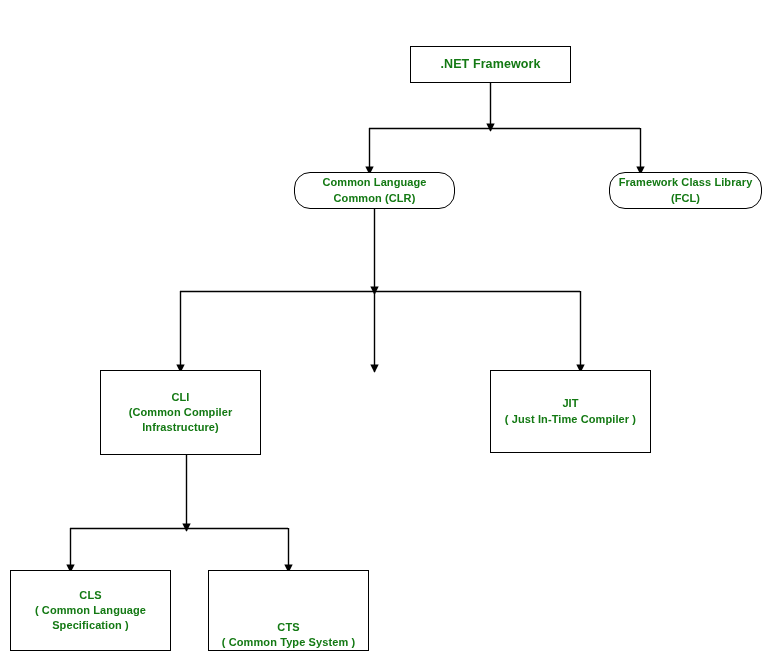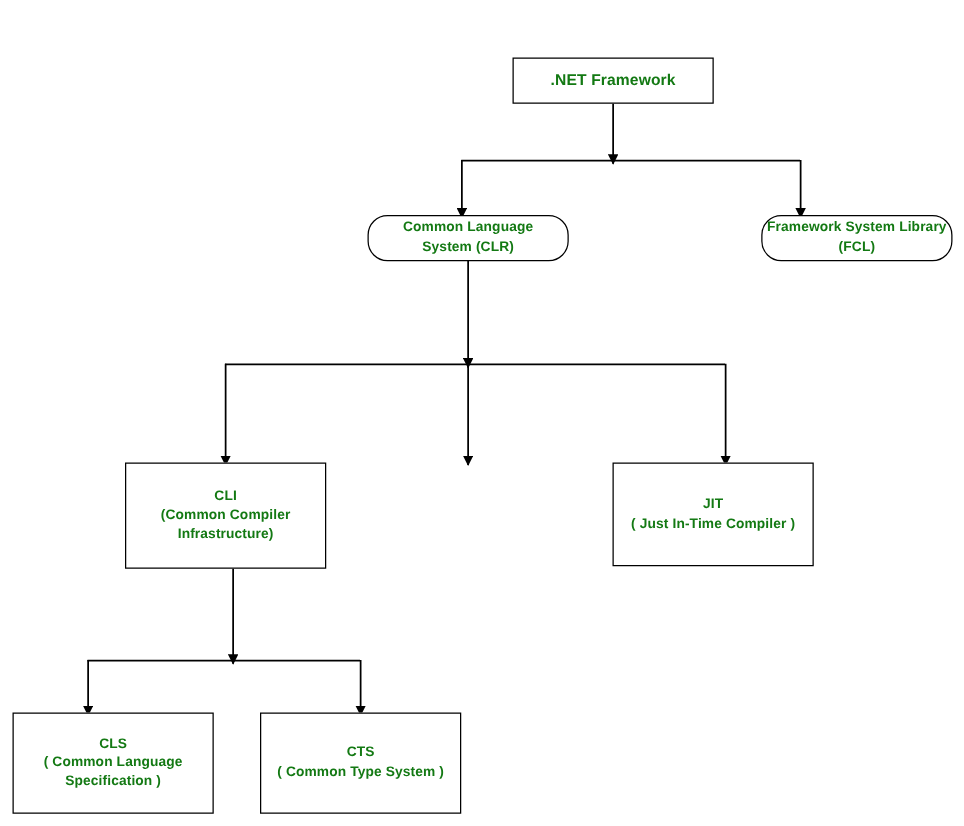--- a/index.html
+++ b/index.html
@@ -79,25 +79,25 @@
       <line x1="288.5" y1="528" x2="288.5" y2="572" marker-end="url(#arrow)"></line>
     </g>
   </svg>
 
   <div class="node root" style="left:410px; top:10px; width:161px; height:37px;">
     <span class="line">.NET Framework</span>
   </div>
 
   <div class="node mid" style="left:294px; top:172px; width:161px; height:37px;">
     <span class="line">Common Language</span>
-    <span class="line">System (CLR)</span>
+    <span class="line">Common (CLR)</span>
   </div>
 
   <div class="node mid" style="left:609px; top:172px; width:153px; height:37px;">
-    <span class="line">Framework System Library</span>
+    <span class="line">Framework Class Library</span>
     <span class="line">(FCL)</span>
   </div>
 
   <div class="node small" style="left:100px; top:370px; width:161px; height:85px;">
     <span class="line">CLI</span>
     <span class="line">(Common Compiler</span>
     <span class="line">Infrastructure)</span>
   </div>
 
 
@@ -105,18 +105,18 @@
     <span class="line">CLS</span>
     <span class="line">( Common Language</span>
     <span class="line">Specification )</span>
   </div>
 
   <div class="node small" style="left:490px; top:370px; width:161px; height:83px;">
     <span class="line">JIT</span>
     <span class="line">( Just In-Time Compiler )</span>
   </div>
 
-  <div class="node small" style="left:208px; top:570px; width:161px; height:81px;">
+  <div class="node small" style="left:208px; top:570px; width:161px; height:81px;justify-content:flex-end;">
     <span class="line">CTS</span>
     <span class="line">( Common Type System )</span>
   </div>
 
 </div>
 
 </body></html>

